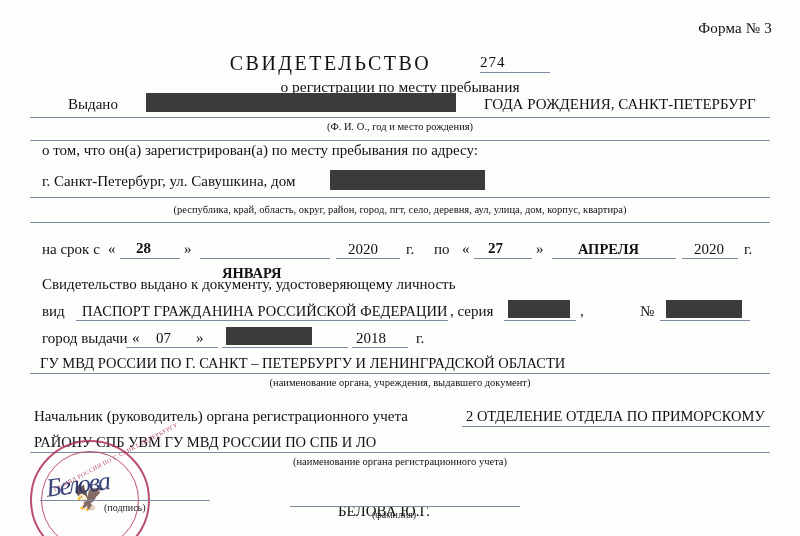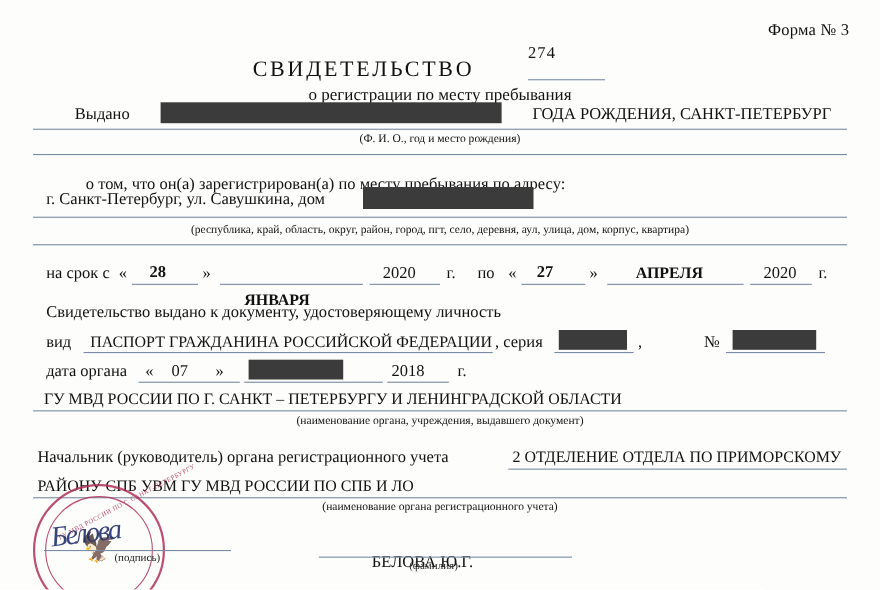--- a/index.html
+++ b/index.html
@@ -33,21 +33,21 @@
     top: 52px;
     left: 0;
     width: 661px;
     text-align: center;
     font-size: 20px;
     letter-spacing: 2.5px;
     font-weight: 400;
   }
   .title-number {
     position: absolute;
-    top: 41px;
+    top: 54px;
     left: 480px;
     font-size: 15px;
     letter-spacing: 1px;
   }
   .subtitle {
     position: absolute;
     top: 78px;
     left: 0;
     width: 800px;
     text-align: center;
@@ -152,21 +152,21 @@
   <div class="line" style="left:480px; top:72px; width:70px;"></div>
   <div class="subtitle">о регистрации по месту пребывания</div>
 
   <div class="txt" style="left:68px; top:96px;">Выдано</div>
   <div class="redact" style="left:146px; top:93px; width:310px; height:19px;"></div>
   <div class="field-val" style="left:484px; top:96px;">ГОДА РОЖДЕНИЯ, САНКТ-ПЕТЕРБУРГ</div>
   <div class="line" style="left:30px; top:117px; width:740px;"></div>
   <div class="center-cap" style="top:121px;">(Ф. И. О., год и место рождения)</div>
   <div class="line" style="left:30px; top:140px; width:740px;"></div>
 
-  <div class="txt" style="left:42px; top:160px;margin-left:36px;">о том, что он(а) зарегистрирован(а) по месту пребывания по адресу:</div>
+  <div class="txt" style="left:42px; top:142px;">о том, что он(а) зарегистрирован(а) по месту пребывания по адресу:</div>
 
   <div class="txt" style="left:42px; top:173px;">г. Санкт-Петербург, ул. Савушкина, дом</div>
   <div class="redact" style="left:330px; top:170px; width:155px; height:20px;"></div>
   <div class="line" style="left:30px; top:197px; width:740px;"></div>
   <div class="center-cap" style="top:204px;">(республика, край, область, округ, район, город, пгт, село, деревня, аул, улица, дом, корпус, квартира)</div>
   <div class="line" style="left:30px; top:222px; width:740px;"></div>
 
   <div class="txt" style="left:42px; top:241px;">на срок с</div>
   <div class="txt" style="left:108px; top:241px;">«</div>
   <div class="txt" style="left:136px; top:240px; font-weight:bold;">28</div>
@@ -194,21 +194,21 @@
   <div class="txt caps" style="left:82px; top:303px;">ПАСПОРТ ГРАЖДАНИНА РОССИЙСКОЙ ФЕДЕРАЦИИ</div>
   <div class="line" style="left:76px; top:320px; width:372px;"></div>
   <div class="txt" style="left:450px; top:303px;">, серия</div>
   <div class="redact" style="left:508px; top:300px; width:62px; height:18px;"></div>
   <div class="line" style="left:504px; top:320px; width:72px;"></div>
   <div class="txt" style="left:580px; top:303px;">,</div>
   <div class="txt" style="left:640px; top:303px;">№</div>
   <div class="redact" style="left:666px; top:300px; width:76px; height:18px;"></div>
   <div class="line" style="left:660px; top:320px; width:90px;"></div>
 
-  <div class="txt" style="left:42px; top:330px;">дата органа</div>
+  <div class="txt" style="left:42px; top:330px;">город выдачи</div>
   <div class="txt" style="left:132px; top:330px;">«</div>
   <div class="txt" style="left:156px; top:330px;">07</div>
   <div class="txt" style="left:196px; top:330px;">»</div>
   <div class="line" style="left:126px; top:347px; width:92px;"></div>
   <div class="redact" style="left:226px; top:327px; width:86px; height:18px;"></div>
   <div class="line" style="left:222px; top:347px; width:126px;"></div>
   <div class="txt" style="left:356px; top:330px;">2018</div>
   <div class="line" style="left:352px; top:347px; width:56px;"></div>
   <div class="txt" style="left:416px; top:330px;">г.</div>
 

